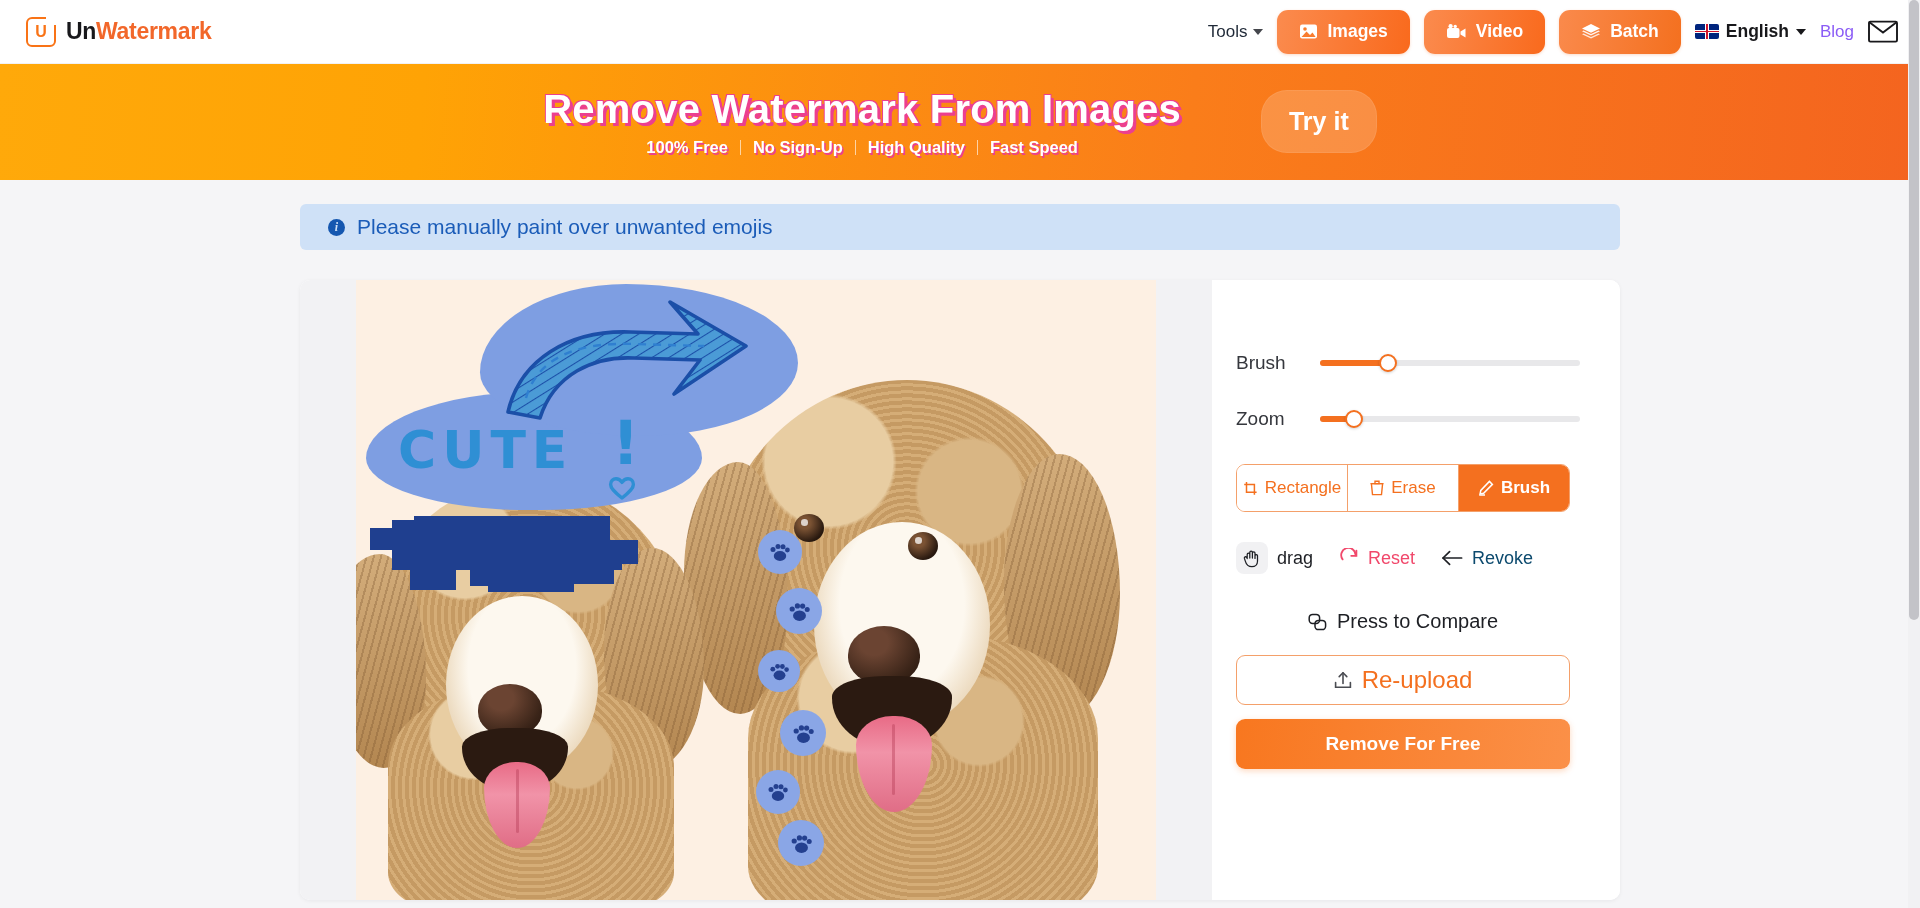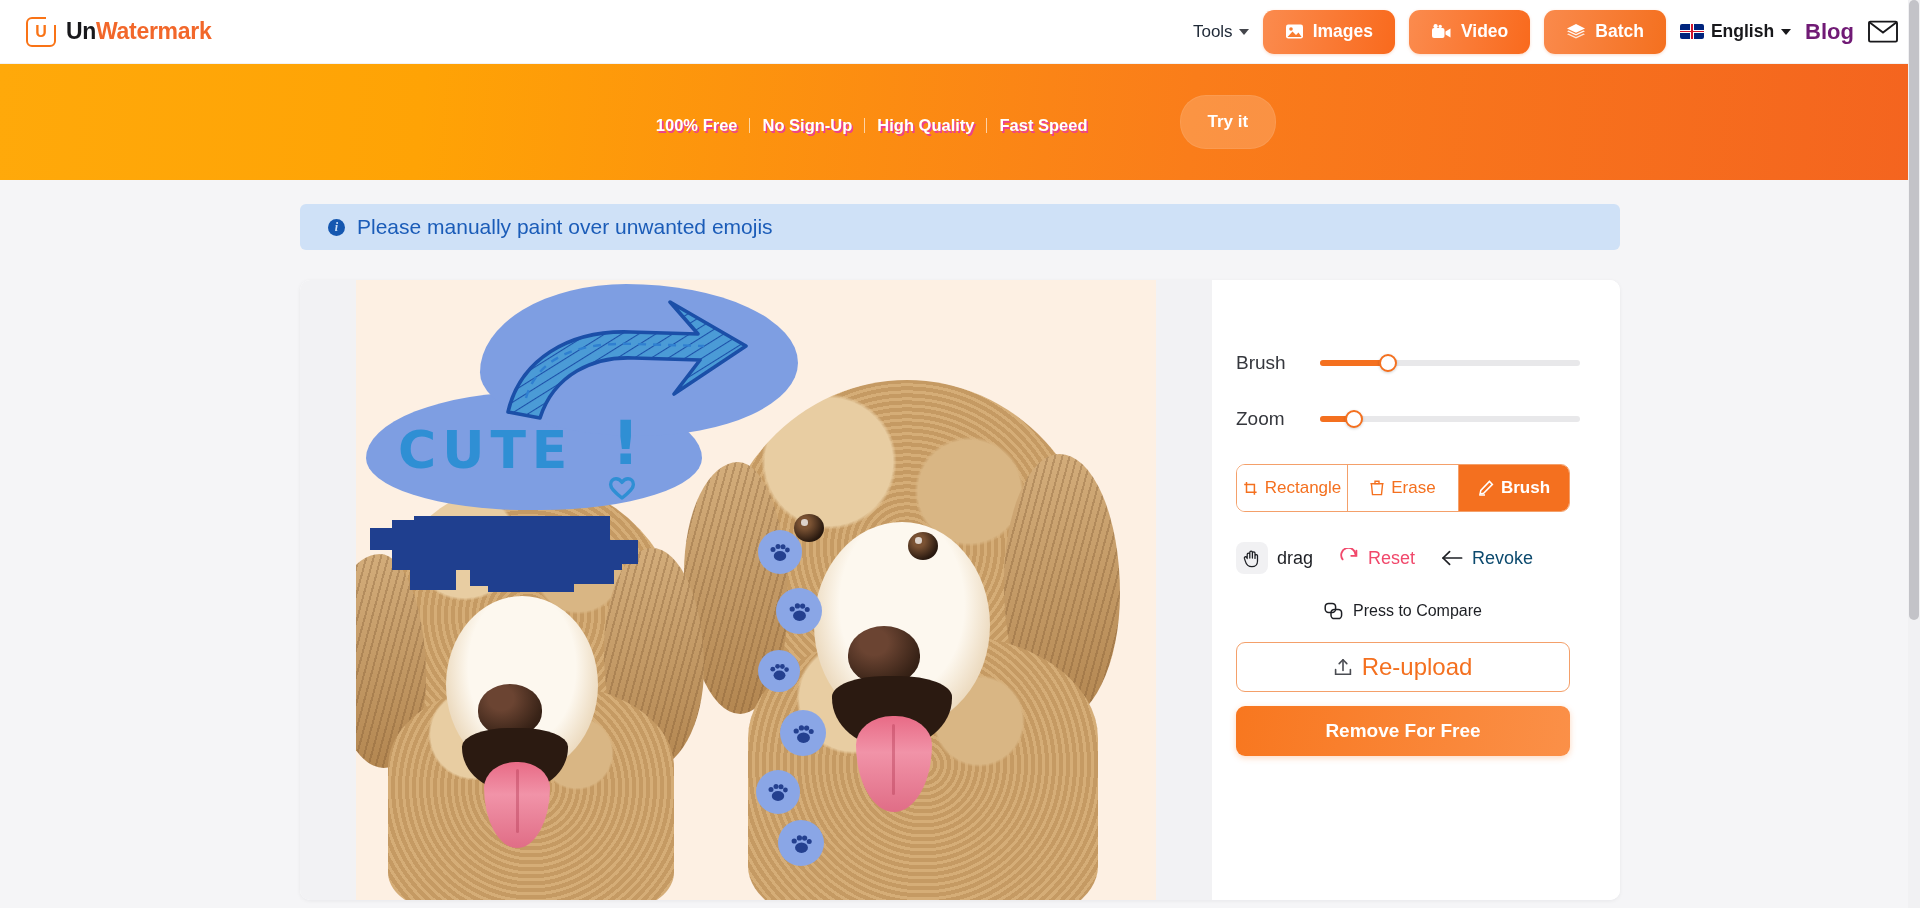--- a/index.html
+++ b/index.html
@@ -49,21 +49,21 @@
           background:#00247d; flex:0 0 auto;}
   .flag:before{content:"";position:absolute;left:0;top:0;right:0;bottom:0;
     background:
       linear-gradient(to bottom, transparent 41%, #fff 41%, #fff 59%, transparent 59%),
       linear-gradient(to right, transparent 41%, #fff 41%, #fff 59%, transparent 59%);}
   .flag:after{content:"";position:absolute;left:0;top:0;right:0;bottom:0;
     background:
       linear-gradient(to bottom, transparent 45%, #cf142b 45%, #cf142b 55%, transparent 55%),
       linear-gradient(to right, transparent 45%, #cf142b 45%, #cf142b 55%, transparent 55%);}
   .lang .chev2 { width:0;height:0;border-left:5px solid transparent;border-right:5px solid transparent;border-top:6px solid #18181b;}
-  .blog { font-size:22px; font-weight:700; color:#701a75; cursor:pointer; }
+  .blog { font-size:17px; font-weight:400; color:#8b5cf6; cursor:pointer; }
   .mail { cursor:pointer; display:flex; align-items:center; }
 
   
   .banner {
     position: relative; height: 116px;
     background: linear-gradient(95deg,#ffa90a 0%, #ffa305 22%, #fa7d1a 62%, #f4641f 100%);
     display:flex; align-items:center; justify-content:center;
   }
   .banner-inner { position:relative; display:flex; align-items:center; gap:80px; }
   .banner-txt { text-align:center; }
@@ -72,21 +72,21 @@
     text-shadow: 3px 3px 0 #ec3f8f, 3px 3px 0 #ec3f8f, -1px -1px 0 #ec3f8f, 1px -1px 0 #ec3f8f;
     line-height:1.12;
   }
   .banner-sub { margin-top:6px; display:flex; align-items:center; justify-content:center; gap:0; }
   .banner-sub b {
     font-size:16.5px; font-weight:700; color:#fff; padding:0 12px;
     text-shadow: 1.6px 1.6px 0 #ec3f8f;
   }
   .banner-sub i { width:1px; height:15px; background:rgba(255,255,255,.62); display:inline-block;}
   .tryit {
-    background: rgba(255,255,255,.18); color:#fff; font-size:17px; font-weight:700;
+    background: rgba(255,255,255,.18); color:#fff; font-size:25px; font-weight:700;
     padding:17px 28px; border-radius:26px; cursor:pointer;
     box-shadow: inset 0 0 0 1px rgba(255,255,255,.08);
   }
 
   
   .content { background:#f5f5f7; height:728px; padding-top:24px; }
   .notice {
     width:1320px; margin:0 auto; height:46px; background:#cfe1f7;
     border-radius:6px; display:flex; align-items:center; gap:12px; padding-left:28px;
   }
@@ -173,22 +173,22 @@
   .seg-btn:last-child { border-right:none; }
   .seg-btn.active { background:#f4701f; color:#fff; font-weight:700; }
 
   .row-tools { display:flex; align-items:center; gap:26px; margin-top:30px; }
   .tool { display:flex; align-items:center; gap:9px; font-size:18px; cursor:pointer; }
   .tool .sq { width:32px;height:32px;border-radius:8px;background:#f1f1f3;display:flex;align-items:center;justify-content:center;}
   .tool.drag { color:#1d1f24; }
   .tool.reset { color:#f1486b; }
   .tool.revoke { color:#0c4a6e; }
 
-  .compare { margin-top:28px; display:flex; align-items:center; justify-content:center; gap:10px;
-             font-size:16px; color:#1d1f24; cursor:pointer; width:334px; }
+  .compare { margin-top:36px; display:flex; align-items:center; justify-content:center; gap:10px;
+             font-size:20px; color:#1d1f24; cursor:pointer; width:334px; }
 
   .btn-out {
     margin-top:22px; width:334px; height:50px; border:1.3px solid #f4a06a; border-radius:9px;
     background:#fff; color:#f4701f; font-size:24px; display:flex; align-items:center;
     justify-content:center; gap:10px; cursor:pointer;
   }
   .btn-main {
     margin-top:14px; width:334px; height:50px; border-radius:9px; cursor:pointer;
     background: linear-gradient(100deg,#f8771f 0%, #fb9048 100%);
     color:#fff; font-size:19px; font-weight:700; display:flex; align-items:center; justify-content:center;
@@ -267,20 +267,21 @@
             <rect x="1" y="1.6" width="28" height="20" rx="1.4" fill="none" stroke="#18181b" stroke-width="1.9"></rect>
             <path d="M1.8 2.6 L15 12.6 L28.2 2.6" fill="none" stroke="#18181b" stroke-width="1.9"></path>
           </svg>
       </div>
     </div>
   </div>
 
   <div class="banner">
     <div class="banner-inner">
       <div class="banner-txt">
+        <div class="banner-title">Remove Watermark From Images</div>
         <div class="banner-sub">
           <b>100% Free</b>
           <i></i>
           <b>No Sign-Up</b>
           <i></i>
           <b>High Quality</b>
           <i></i>
           <b>Fast Speed</b>
         </div>
       </div>

